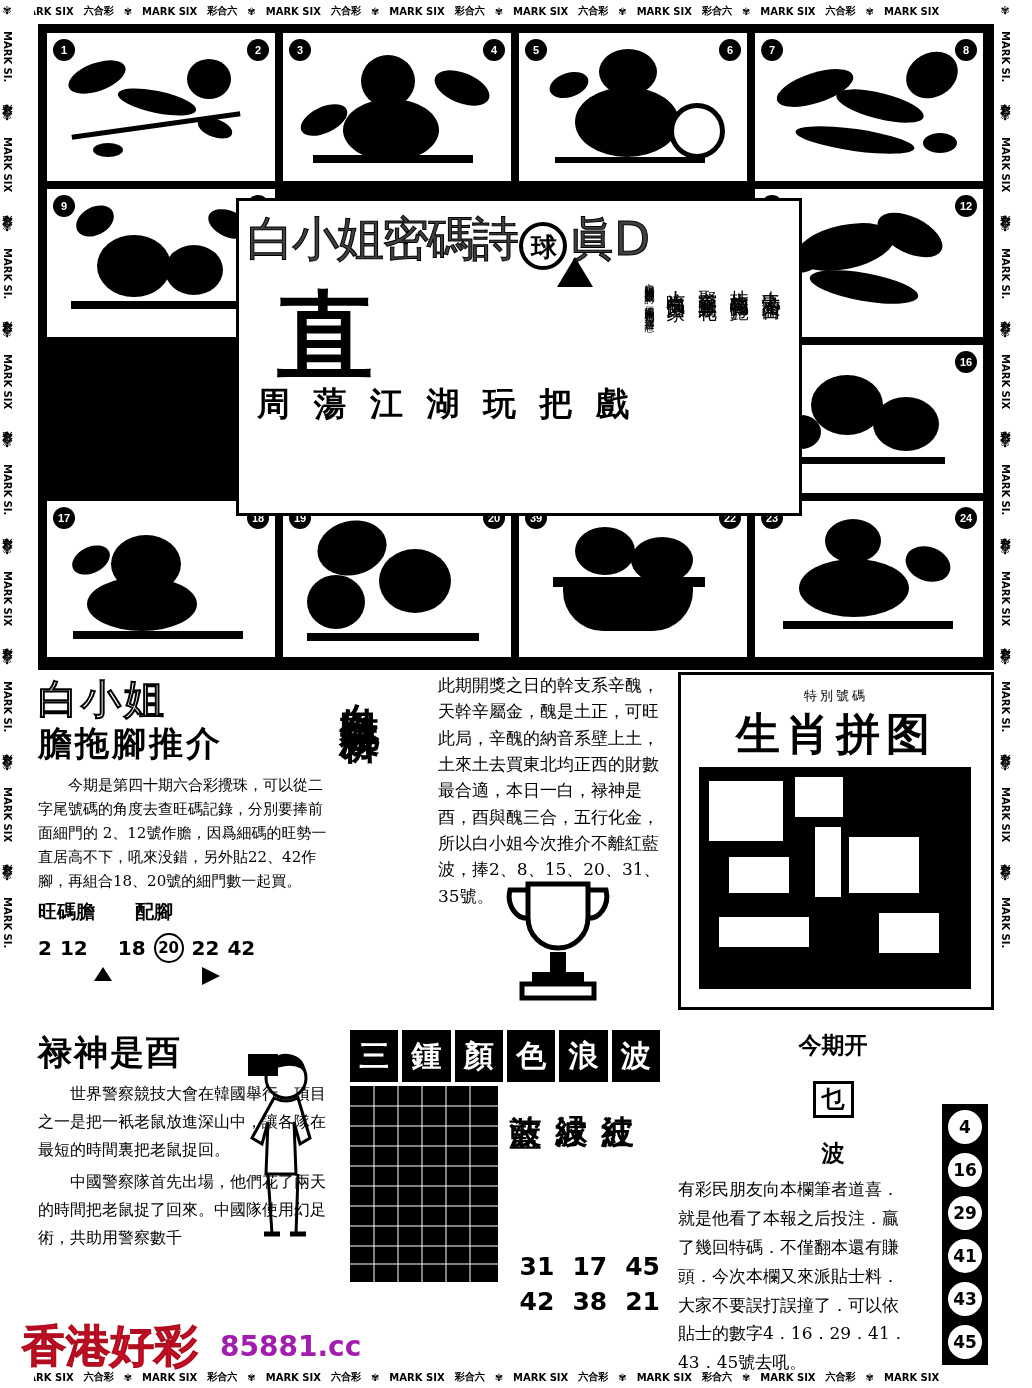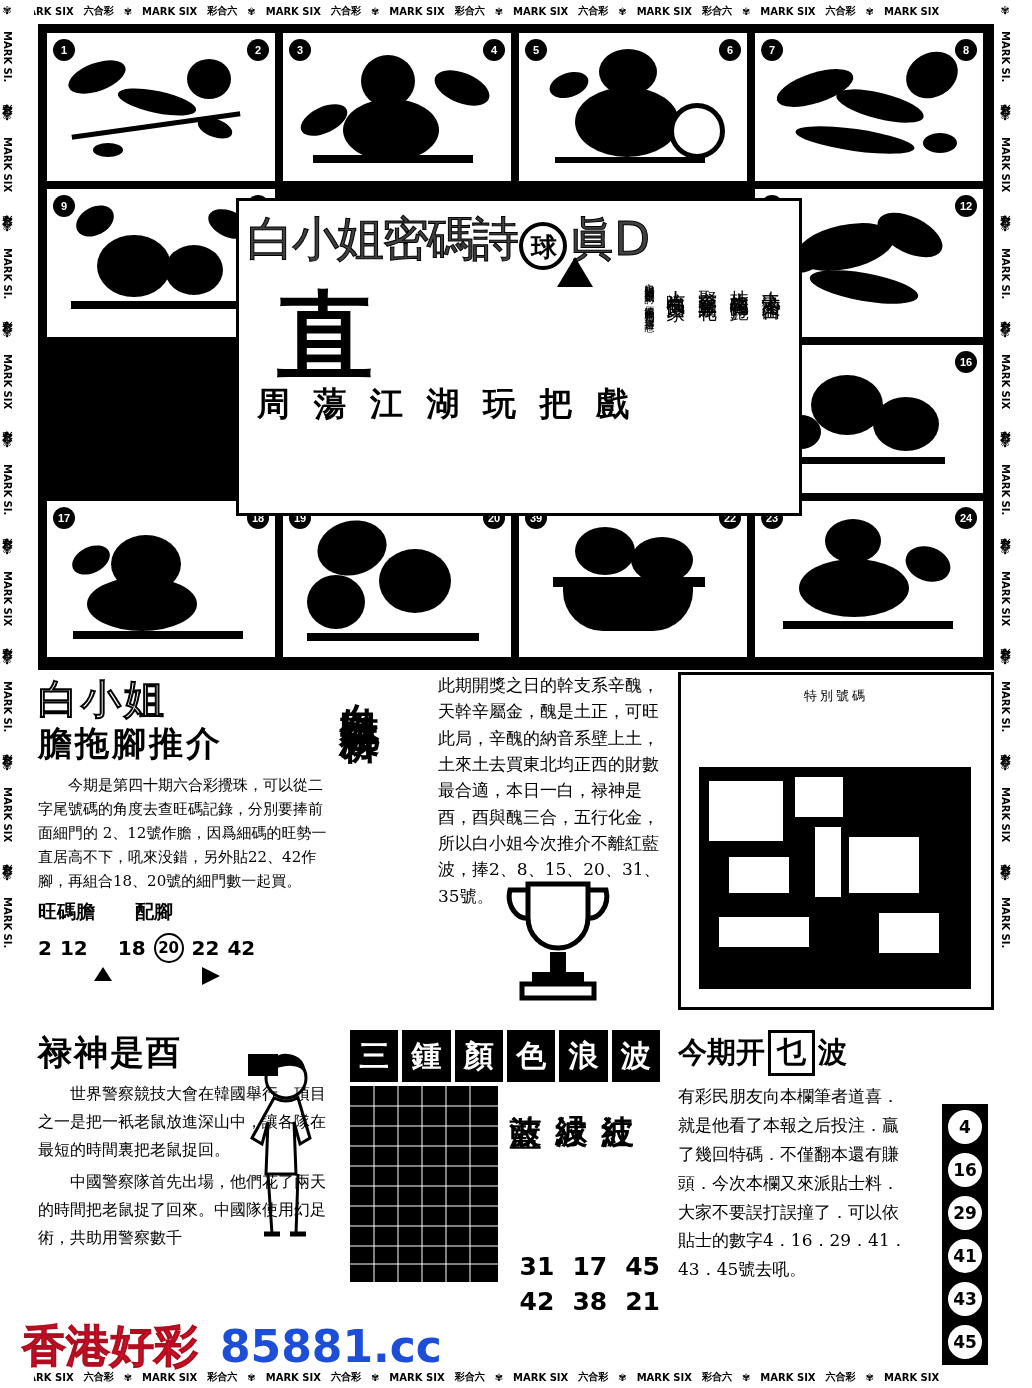--- a/index.html
+++ b/index.html
@@ -85,29 +85,29 @@
   .b2{position:absolute;left:312px;top:0;width:310px;height:320px;}
   .seal{position:absolute;left:0;top:0;width:310px;height:52px;display:flex;gap:4px;}
   .seal span{flex:1;background:#000;color:#fff;font-size:30px;font-weight:bold;display:flex;align-items:center;justify-content:center;font-family:"DejaVu Serif","Liberation Serif",serif;}
   .tbl{position:absolute;left:0;top:56px;width:148px;height:196px;background:#000;}
   .wavecols{position:absolute;right:0;top:60px;width:156px;display:flex;gap:2px;}
   .wavecol{writing-mode:vertical-rl;font-size:32px;font-weight:bold;font-family:"DejaVu Serif","Liberation Serif",serif;height:150px;}
   .wnums{position:absolute;right:0;top:222px;width:160px;}
   .wnums div{display:flex;gap:18px;font-size:25px;font-weight:bold;justify-content:flex-end;margin-bottom:6px;}
 
   .b3{position:absolute;left:640px;top:0;width:310px;height:320px;}
-  .b3 .hd{font-size:29px;font-weight:bold;display:flex;align-items:center;gap:3px;font-family:"DejaVu Serif","Liberation Serif",serif;}
+  .b3 .hd{font-size:23px;font-weight:bold;display:flex;align-items:center;gap:20px;font-family:"DejaVu Serif","Liberation Serif",serif;flex-direction:column;}
   .b3 p{font-size:17px;line-height:1.7;margin:6px 0 0 0;font-family:"DejaVu Serif","Liberation Serif",serif;}
   .ballcol{position:absolute;right:0;top:74px;width:46px;background:#000;padding:4px 0;display:flex;flex-direction:column;align-items:center;gap:5px;}
   .ball{width:34px;height:34px;border-radius:50%;background:#fff;border:2px solid #000;display:flex;align-items:center;justify-content:center;font-size:17px;font-weight:bold;}
 
   
   .wm{position:absolute;left:22px;bottom:12px;display:flex;align-items:center;gap:22px;z-index:40;justify-content:flex-end;}
   .wm .cn{font-size:44px;font-weight:bold;color:#e8132b;-webkit-text-stroke:1px #b00d20;font-family:"DejaVu Sans","Liberation Sans",sans-serif;}
-  .wm .url{font-size:44px;font-weight:bold;color:#1d4ed8;font-family:"DejaVu Sans","Liberation Sans",sans-serif;}
+  .wm .url{font-size:28px;font-weight:bold;color:#a21caf;font-family:"DejaVu Sans","Liberation Sans",sans-serif;}
 </style>
 </head>
 <body>
 
 <div class="page">
 
   <div class="marq marq-top">
     <div class="marq-h" style="height:22px;">
       <span class="flower">✾</span>
         <span>MARK SIX</span>
@@ -419,20 +419,21 @@
           <path d="M30 18 h-18 a18 22 0 0 0 20 28" fill="none" stroke="#000" stroke-width="5"></path>
           <path d="M90 18 h18 a18 22 0 0 1 -20 28" fill="none" stroke="#000" stroke-width="5"></path>
           <rect x="52" y="80" width="16" height="20" fill="#000"></rect>
           <rect x="34" y="100" width="52" height="10" fill="#000"></rect>
           <rect x="24" y="112" width="72" height="14" fill="none" stroke="#000" stroke-width="5"></rect>
         </svg>
       </div>
 
       <div class="box m4">
         <div class="t1">特別號碼</div>
+        <div class="t2">生肖拼图</div>
         <div class="img">
           <div style="position:absolute;left:10px;top:14px;width:74px;height:60px;background:#fff;"></div>
           <div style="position:absolute;left:96px;top:10px;width:48px;height:40px;background:#fff;"></div>
           <div style="position:absolute;left:30px;top:90px;width:60px;height:36px;background:#fff;"></div>
           <div style="position:absolute;left:150px;top:70px;width:70px;height:56px;background:#fff;"></div>
           <div style="position:absolute;left:180px;top:146px;width:60px;height:40px;background:#fff;"></div>
           <div style="position:absolute;left:20px;top:150px;width:90px;height:30px;background:#fff;"></div>
           <div style="position:absolute;left:116px;top:60px;width:26px;height:70px;background:#fff;"></div>
         </div>
       </div>

